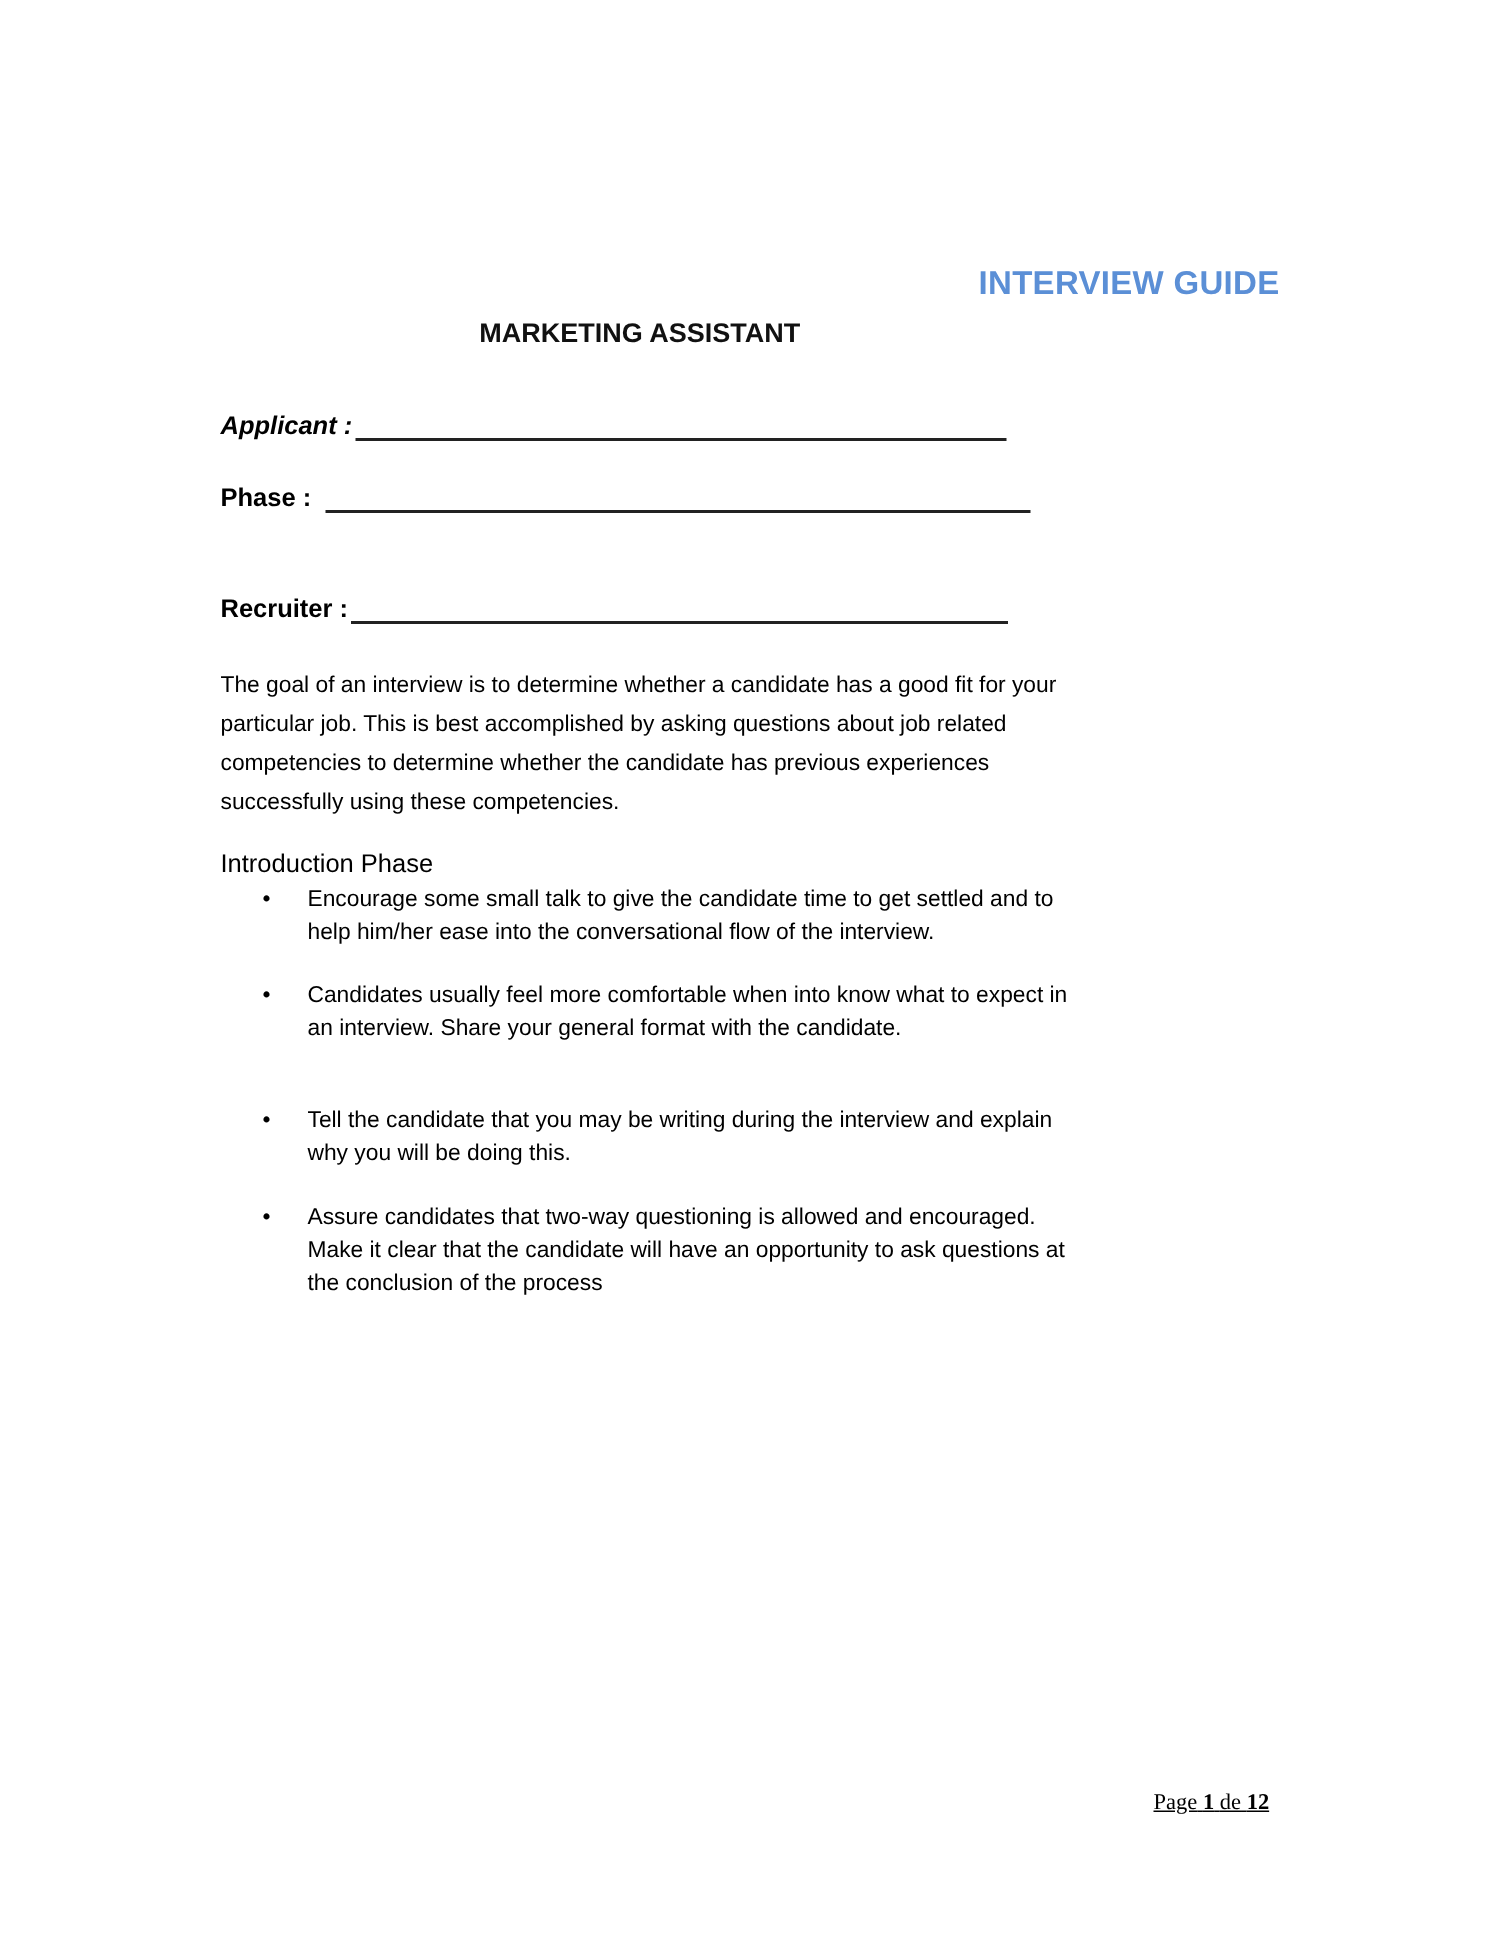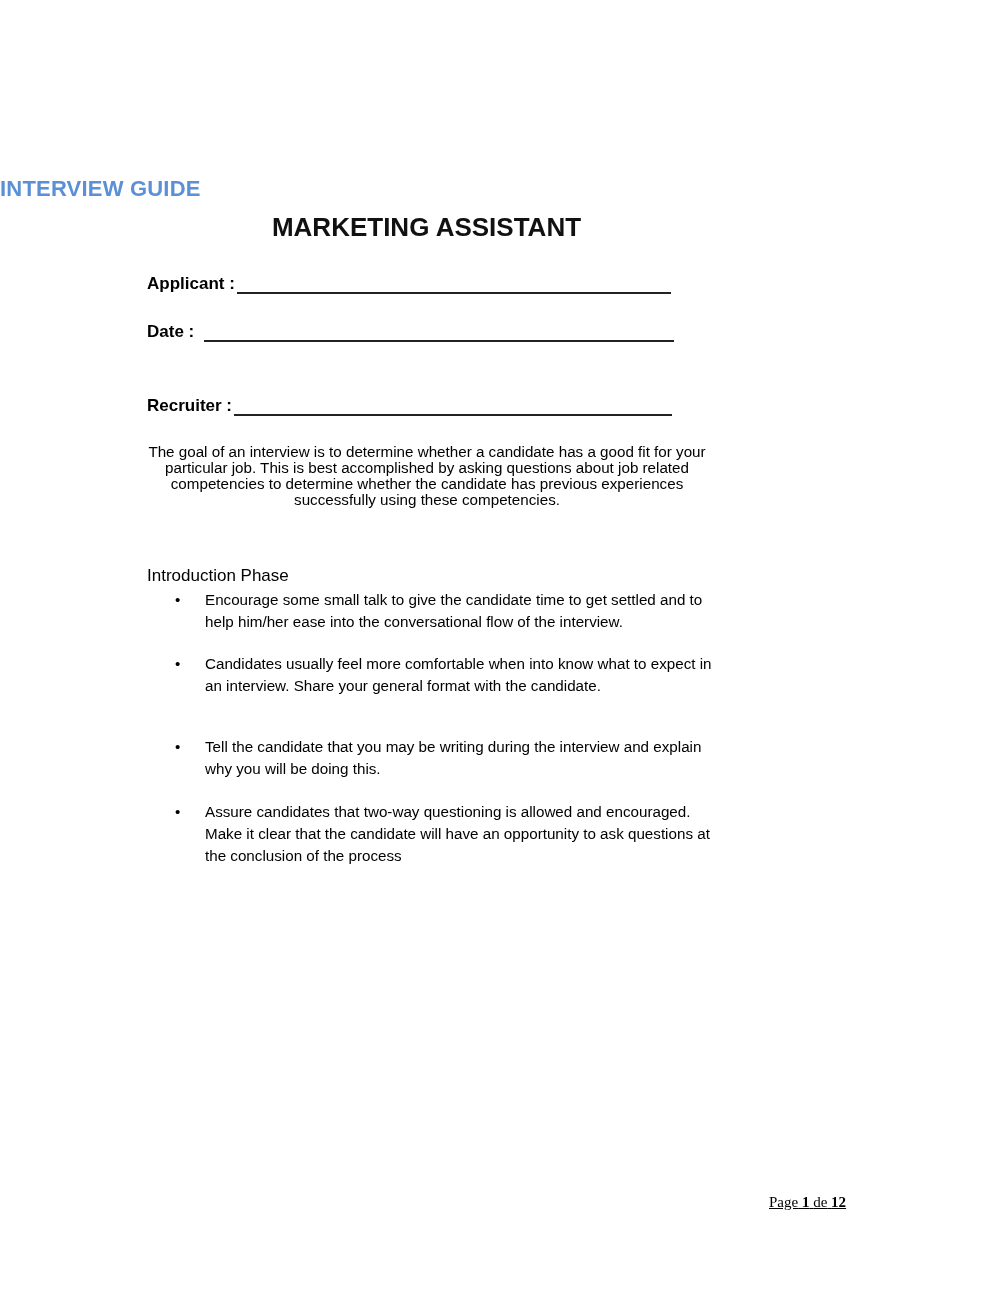--- a/index.html
+++ b/index.html
@@ -1,47 +1,47 @@
 <!DOCTYPE html>
 <html><head>
 <meta charset="utf-8">
 <style>
   html, body { margin: 0; padding: 0; background: #ffffff; }
   body { width: 1000px; height: 1290px; position: relative; overflow: hidden;
          font-family: "Liberation Sans", sans-serif; color: #000; }
   .page { position: absolute; left: 0; top: 0; width: 1000px; height: 1290px; }
-  .title1 { position: absolute; top: 176px; left: 0; width: 853px; text-align: left;
+  .title1 { position: absolute; top: 176px; left: 0; width: 853px; text-align: right;
             font-size: 22px; font-weight: bold; color: #5b8fd6; letter-spacing: 0.2px; }
   .title2 { position: absolute; top: 212px; left: 0; width: 853px; text-align: center;
-            font-size: 26px; font-weight: bold; color: #111; }
+            font-size: 18px; font-weight: bold; color: #111; }
   .field { position: absolute; left: 147px; font-size: 17px; font-weight: bold;
            display: flex; align-items: flex-end; }
   .field .line { border-bottom: 2px solid #222; height: 18px; margin-left: 2px; }
-  .para { position: absolute; left: 147px; top: 444px; width: 560px; font-size: 15.2px; line-height: 16px; text-align: center; }
+  .para { position: absolute; left: 147px; top: 444px; width: 560px; font-size: 15.2px; line-height: 26px; }
   .section { position: absolute; left: 147px; top: 566px; font-size: 17px; font-weight: normal; }
   .bullet { position: absolute; left: 175px; width: 540px; font-size: 15.2px; line-height: 22px; display: flex; }
   .bullet .dot { width: 30px; flex: 0 0 30px; }
   .bullet .txt { flex: 1; }
   .footer { position: absolute; top: 1194px; left: 769px; font-family: "Liberation Serif", serif; font-size: 15px; text-decoration: underline; }
   .footer b { font-weight: bold; }
 </style>
 </head>
 <body>
 
 <div class="page">
 
   <div class="title1">INTERVIEW GUIDE</div>
   <div class="title2">MARKETING ASSISTANT</div>
 
-  <div class="field" style="top:274px;">
+  <div class="field" style="top:274px;font-style:italic;">
     <span>Applicant :</span>
     <span class="line" style="width:434px;"></span>
   </div>
   <div class="field" style="top:322px;">
-    <span>Date :</span>
+    <span>Phase :</span>
     <span class="line" style="width:470px; margin-left:10px;"></span>
   </div>
   <div class="field" style="top:369px;margin-top:27px;">
     <span>Recruiter :</span>
     <span class="line" style="width:438px;"></span>
   </div>
 
   <div class="para">The goal of an interview is to determine whether a candidate has a good fit for your particular job. This is best accomplished by asking questions about job related competencies to determine whether the candidate has previous experiences successfully using these competencies.</div>
 
   <div class="section">Introduction Phase</div>

